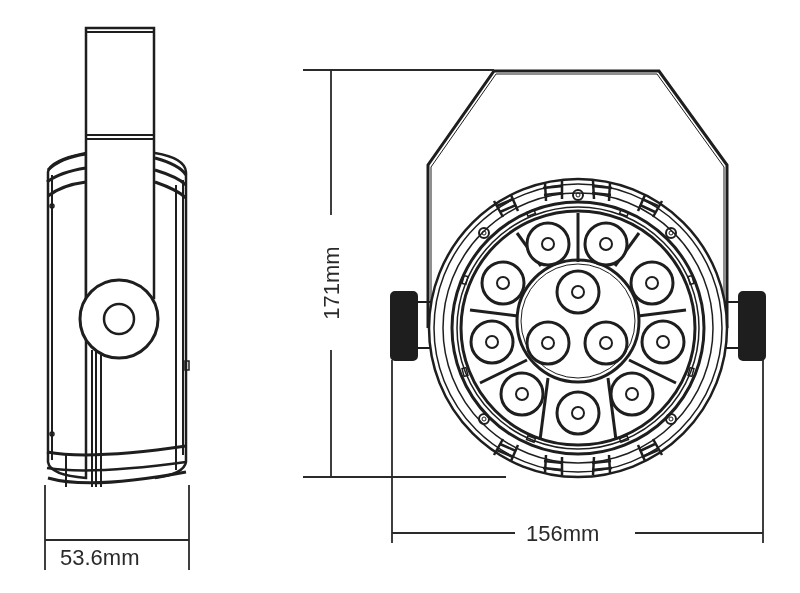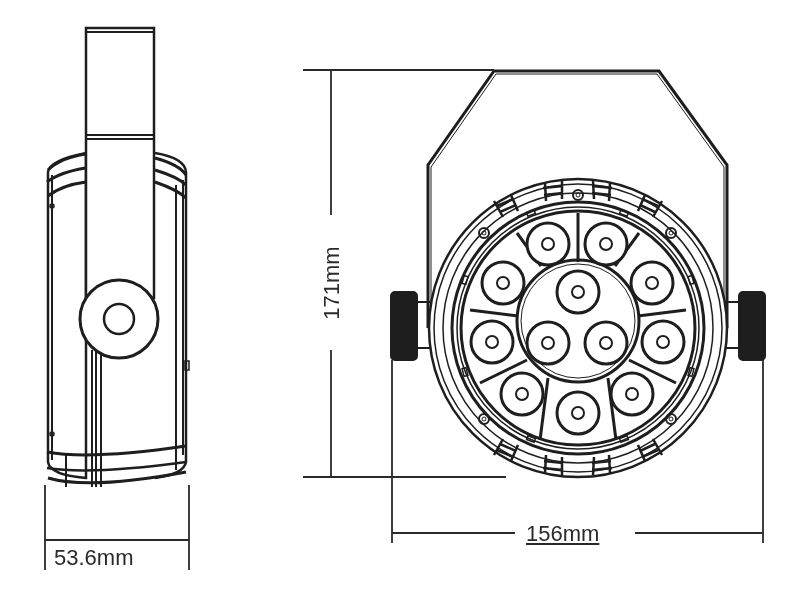--- a/index.html
+++ b/index.html
@@ -178,15 +178,15 @@
 
     <g stroke="#2a2a2a" stroke-width="1.8">
       <line x1="392" y1="360" x2="392" y2="543"></line>
       <line x1="763" y1="360" x2="763" y2="543"></line>
       <line x1="392" y1="533" x2="515" y2="533"></line>
       <line x1="635" y1="533" x2="763" y2="533"></line>
     </g>
   </g>
 </svg>
 
-<div class="dim-label" style="left:54px; top:547px;">53.6mm</div>
+<div class="dim-label" style="left:60px; top:547px;">53.6mm</div>
 <div class="dim-label dim-vert" style="left:292px; top:272px; width:80px; text-align:center;">171mm</div>
-<div class="dim-label" style="left:526px; top:523px;text-decoration:underline;">156mm</div>
+<div class="dim-label" style="left:526px; top:523px;">156mm</div>
 
 </body></html>

